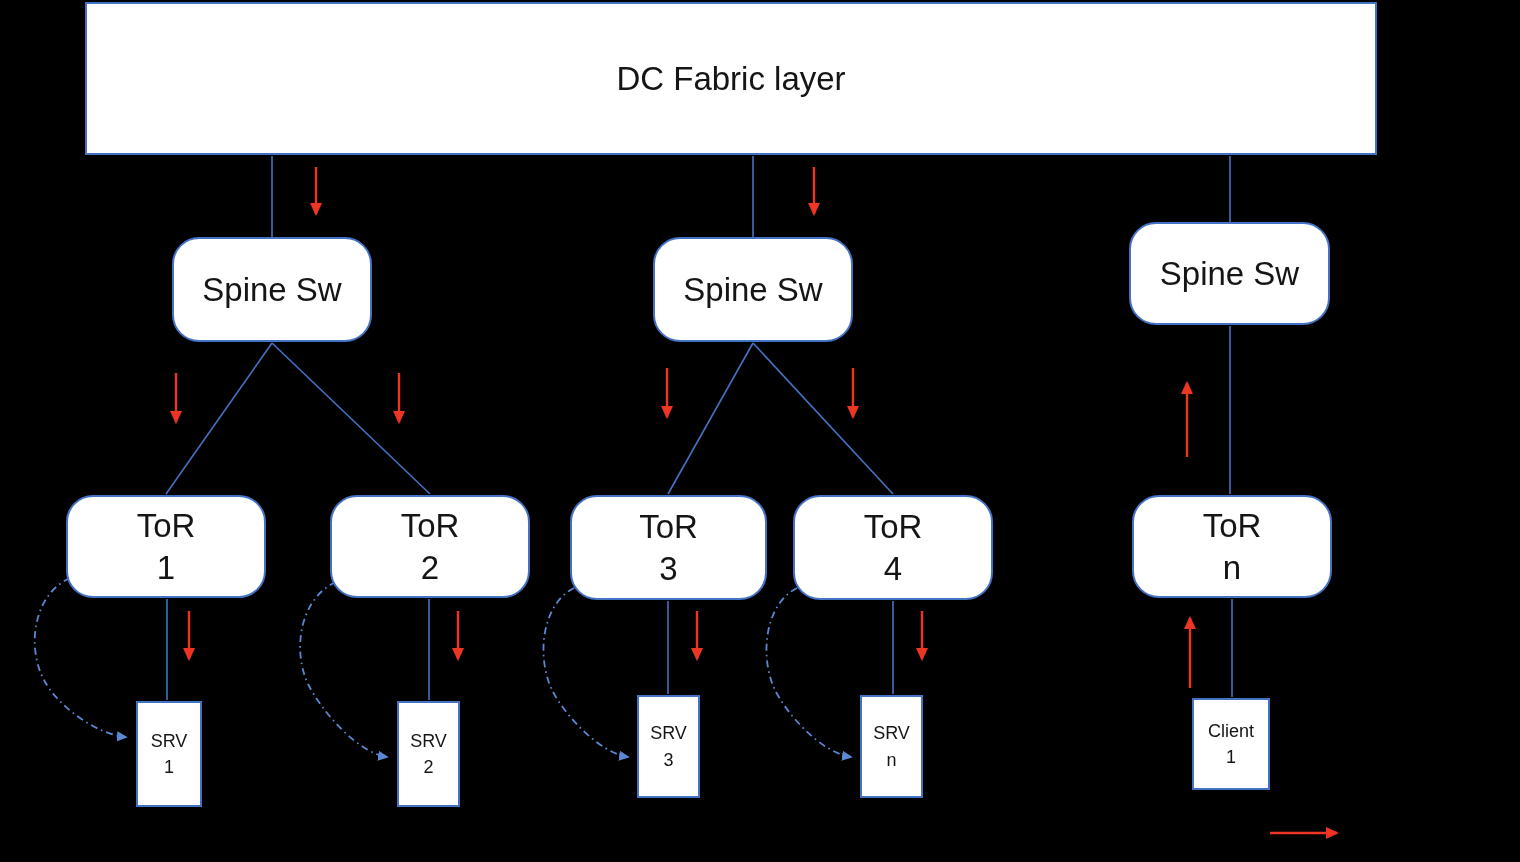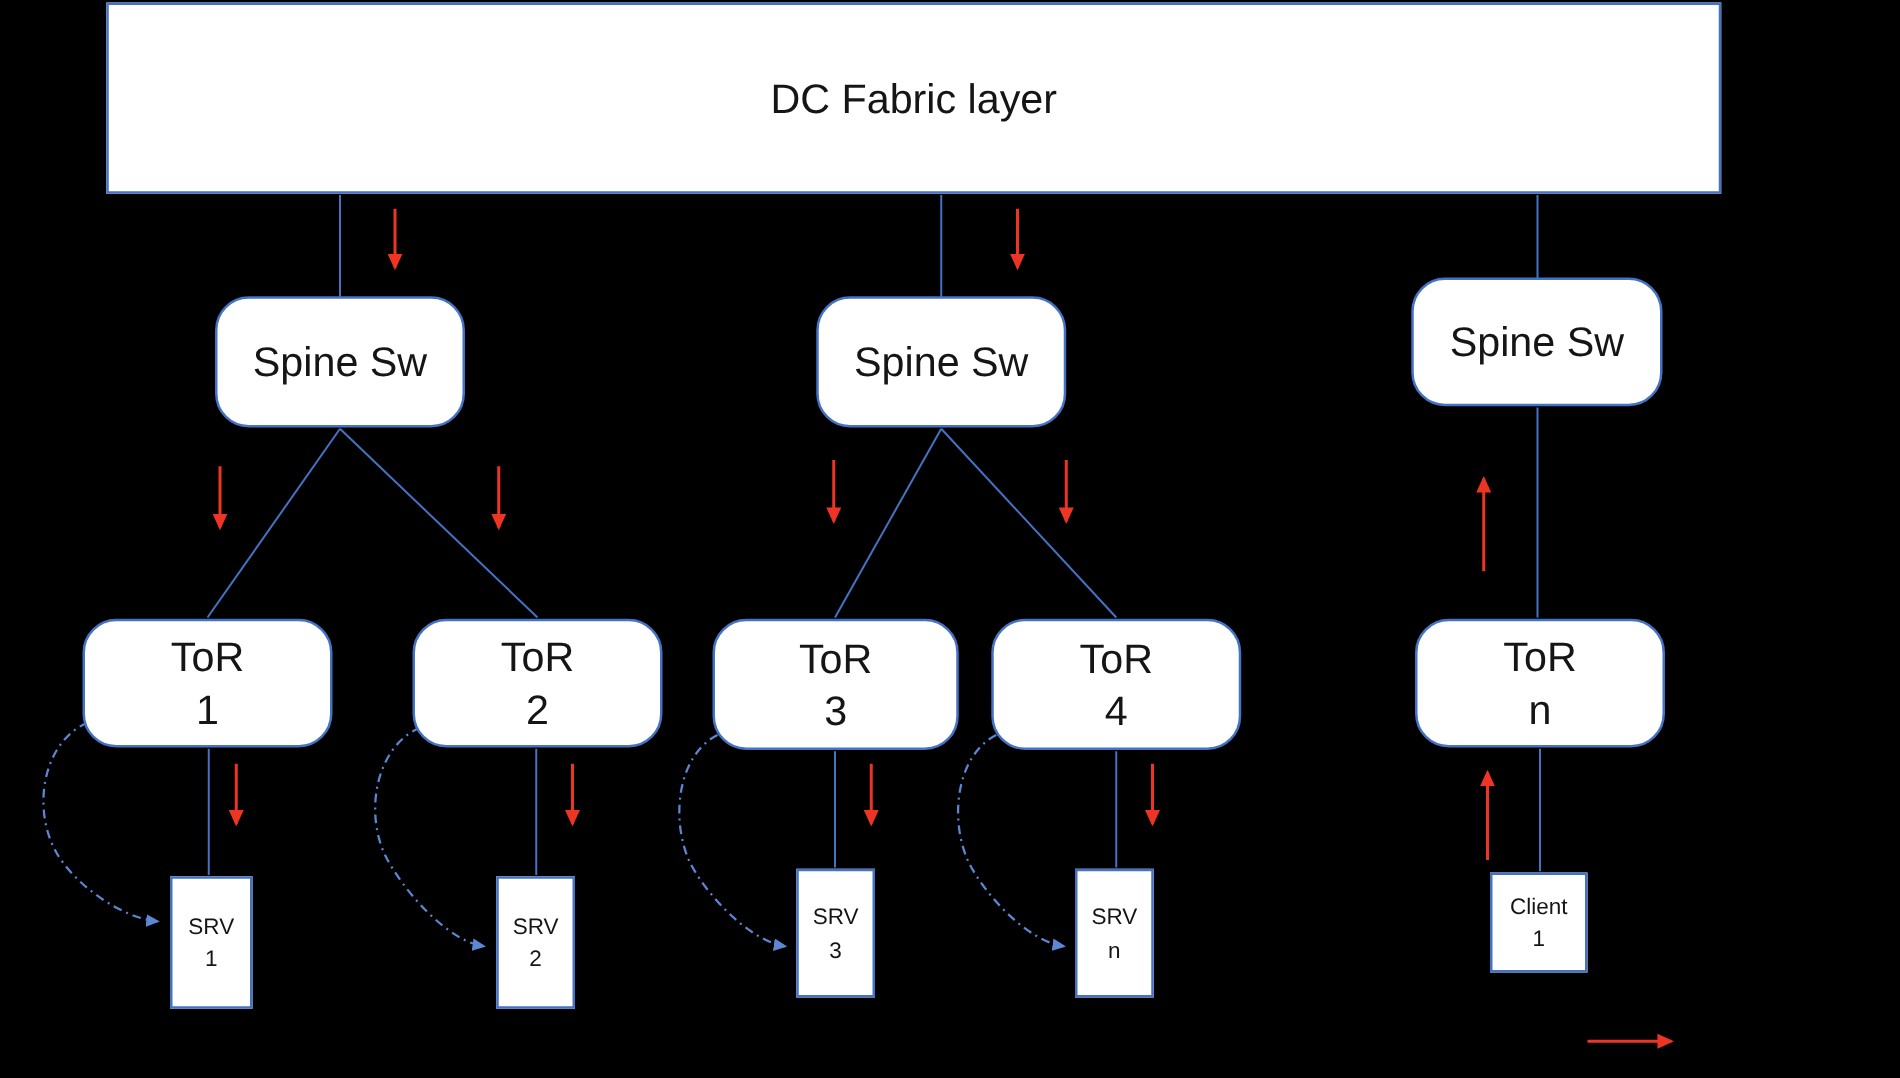--- a/index.html
+++ b/index.html
@@ -131,18 +131,18 @@
     <span>2</span>
   </div>
   <div class="box small" style="left:637px;top:695px;width:63px;height:103px;">
     <span>SRV</span>
     <span>3</span>
   </div>
   <div class="box small" style="left:860px;top:695px;width:63px;height:103px;">
     <span>SRV</span>
     <span>n</span>
   </div>
-  <div class="box small" style="left:1192px;top:698px;width:78px;height:80px;">
+  <div class="box small" style="left:1192px;top:698px;width:78px;height:92px;">
     <span>Client</span>
     <span>1</span>
   </div>
 
 </div>
 
 </body></html>

